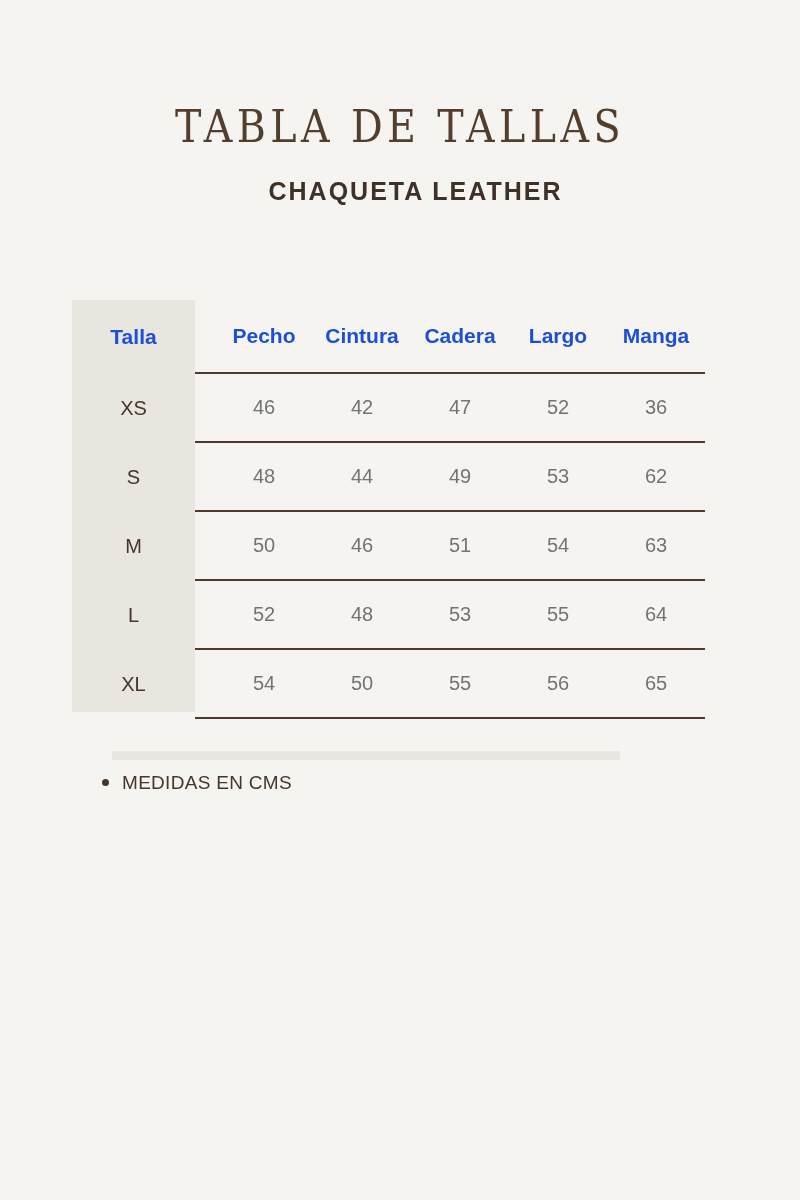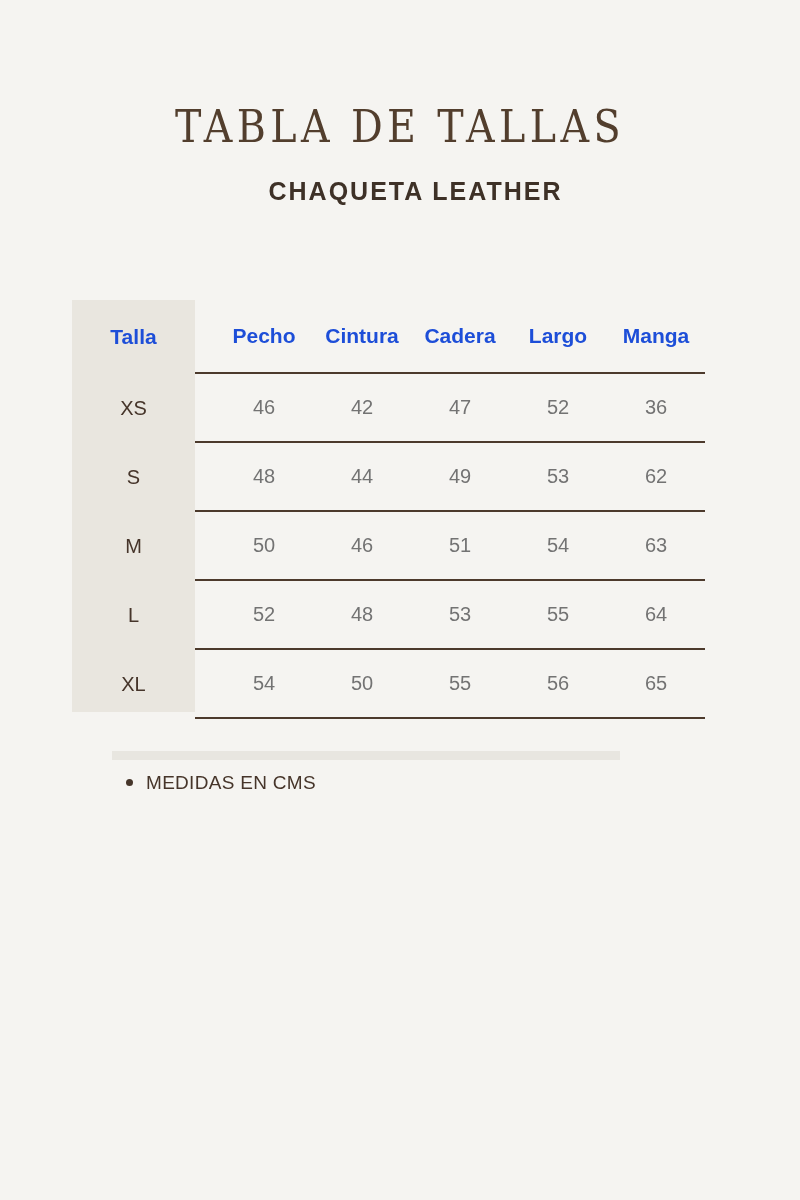--- a/index.html
+++ b/index.html
@@ -101,21 +101,21 @@
   .divider-bar {
     position: absolute;
     left: 112px;
     top: 751px;
     width: 508px;
     height: 9px;
     background: #e8e6e0;
   }
   .notes {
     position: absolute;
-    left: 126px;
+    left: 102px;
     top: 769px;
     margin: 0;
     padding: 0;
     list-style: none;
   }
   .notes li {
     display: flex;
     align-items: center;
     gap: 13px;
     font-size: 19px;

